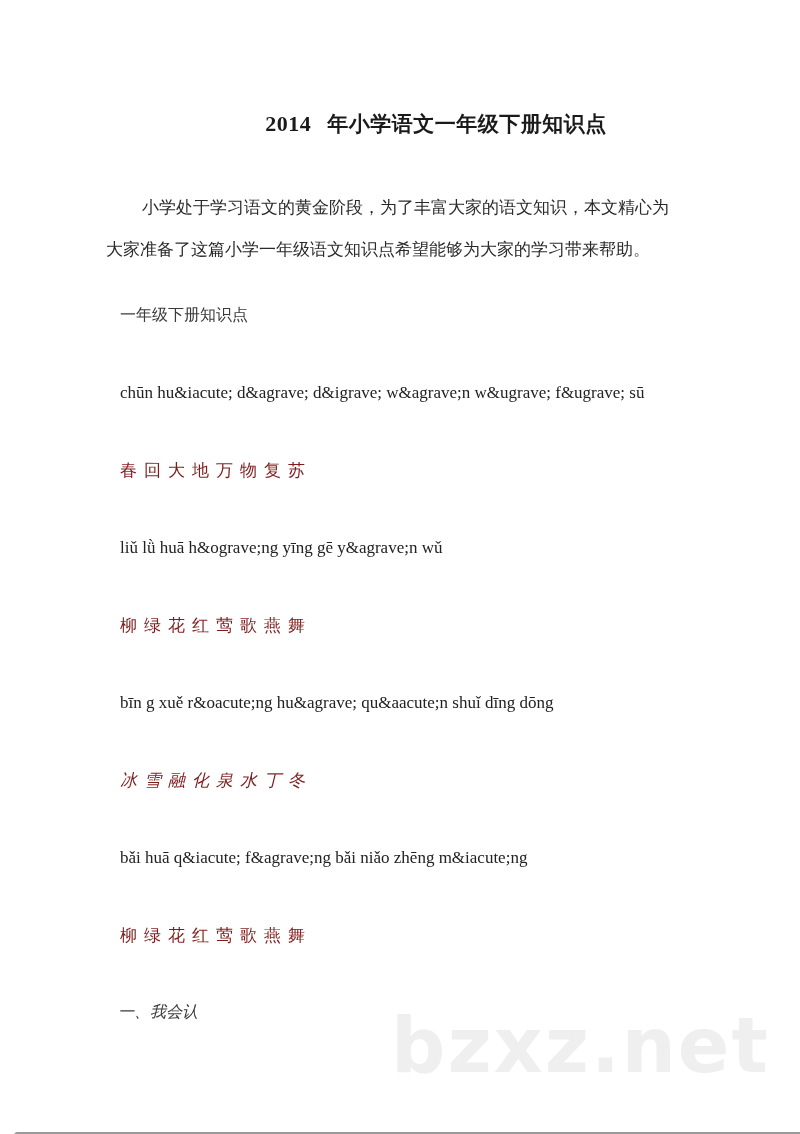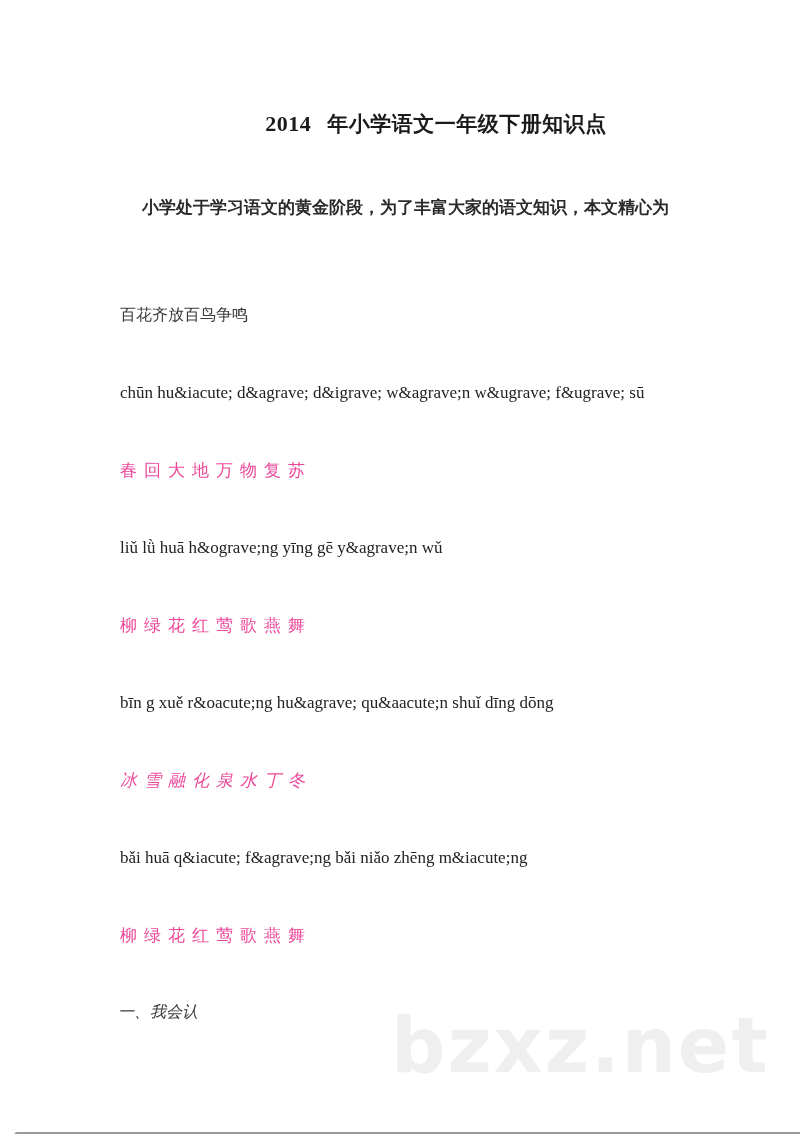--- a/index.html
+++ b/index.html
@@ -42,37 +42,37 @@
     }
     .intro {
       position: absolute;
       top: 168px;
       left: 86px;
       width: 640px;
       font-size: 17px;
       line-height: 38px;
       color: #2a2a2a;
     }
-    .intro .line1 { padding-left: 36px; display: block; font-weight: bold; }
+    .intro .line1 { padding-left: 36px; display: block; }
     .intro .line2 { display: block; }
     .line {
       position: absolute;
       left: 104px;
       font-size: 16px;
       color: #333;
       white-space: nowrap;
     }
     .pinyin {
       font-family: Liberation Serif, serif;
       font-size: 17px;
       color: #222;
     }
     .hanzi {
       font-size: 17px;
-      color: #ec4899;
+      color: #7f1d1d;
       letter-spacing: 7px;
     }
     .heading {
       color: #3a3a3a;
       font-size: 16px;
     }
     .watermark {
       position: absolute;
       left: 375px;
       top: 985px;
@@ -112,23 +112,24 @@
 <body>
 
 <div class="page">
 
   <h1 class="title">
     <span class="year">2014</span><span> 年小学语文一年级下册知识点</span>
   </h1>
 
   <p class="intro">
     <span class="line1">小学处于学习语文的黄金阶段，为了丰富大家的语文知识，本文精心为</span>
+    <span class="line2">大家准备了这篇小学一年级语文知识点希望能够为大家的学习带来帮助。</span>
   </p>
 
-  <div class="line heading" style="top:289px;">百花齐放百鸟争鸣</div>
+  <div class="line heading" style="top:289px;">一年级下册知识点</div>
 
   <div class="line pinyin" style="top:367px;">chūn hu&amp;iacute; d&amp;agrave; d&amp;igrave; w&amp;agrave;n w&amp;ugrave; f&amp;ugrave; sū</div>
   <div class="line hanzi" style="top:443px;">春回大地万物复苏</div>
 
   <div class="line pinyin" style="top:522px;">liǔ lǜ huā h&amp;ograve;ng yīng gē y&amp;agrave;n wǔ</div>
   <div class="line hanzi" style="top:598px;">柳绿花红莺歌燕舞</div>
 
   <div class="line pinyin" style="top:677px;">bīn g xuě r&amp;oacute;ng hu&amp;agrave; qu&amp;aacute;n shuǐ dīng dōng</div>
   <div class="line hanzi" style="top:753px;font-style:italic;">冰雪融化泉水丁冬</div>
 

